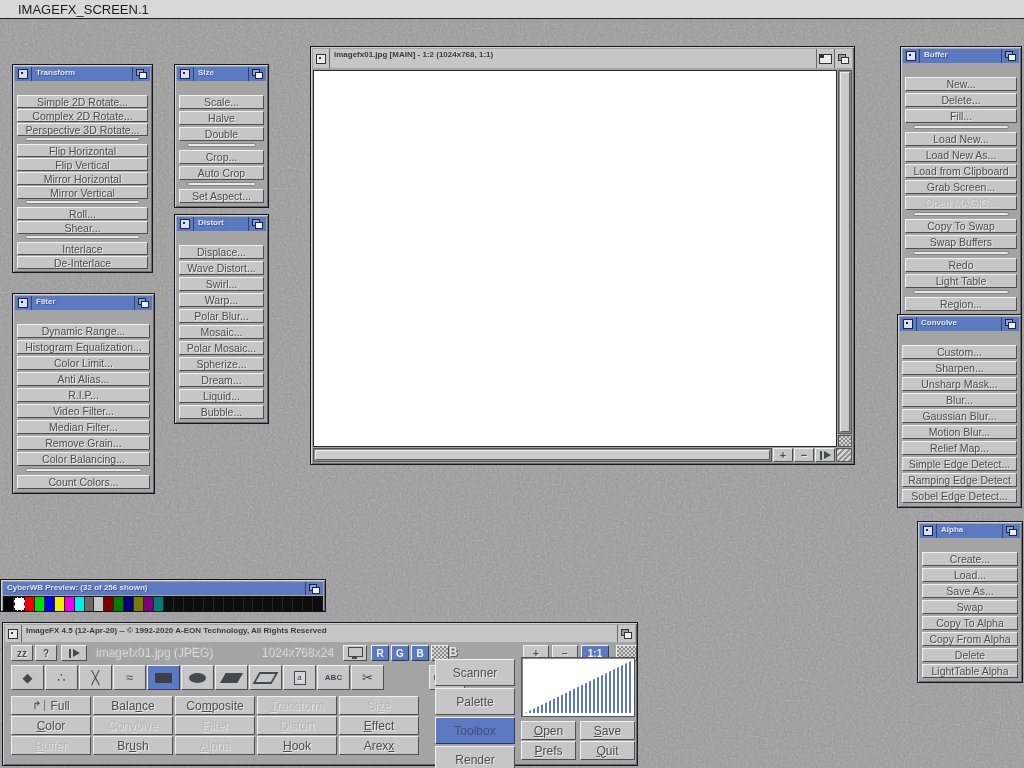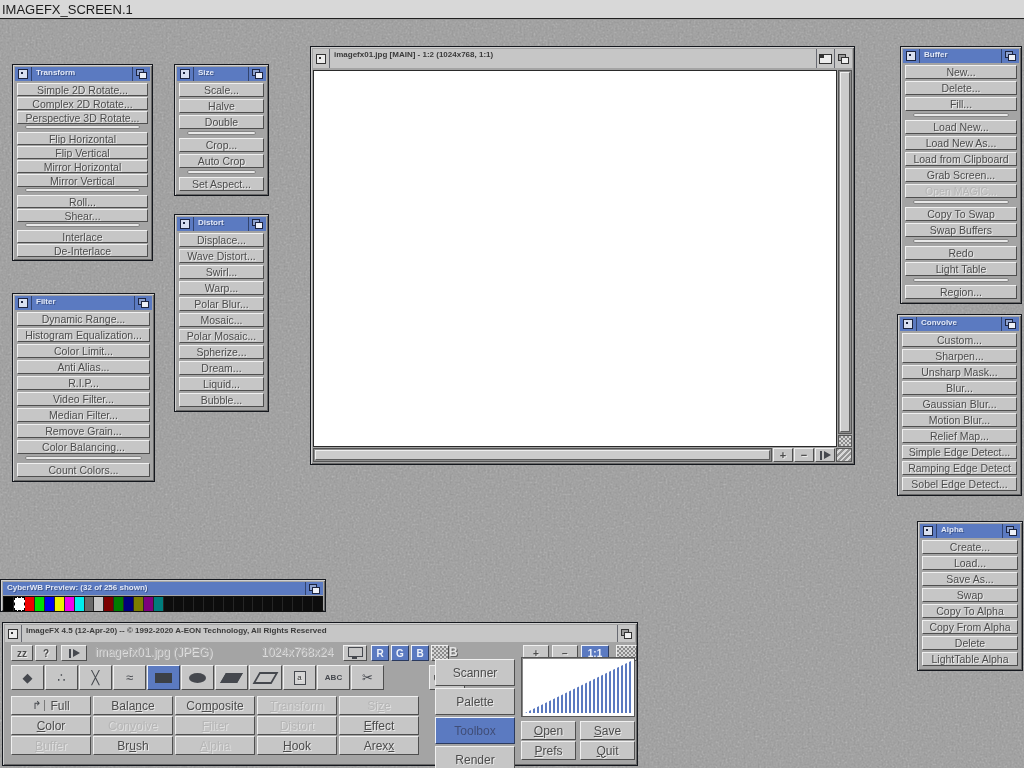--- a/index.html
+++ b/index.html
@@ -2,28 +2,28 @@
 <html><head>
 <meta charset="utf-8">
 <style>
   html,body{margin:0;padding:0;}
   body{width:1024px;height:768px;position:relative;overflow:hidden;
        background:#9b9b9b;font-family:"Liberation Sans",sans-serif;
        -webkit-font-smoothing:none;}
   
   #screen-titlebar{position:absolute;left:0;top:0;width:1024px;height:19px;
     background:#d8d8d8;border-bottom:1px solid #202020;color:#1c1c1c;
-    font-size:13px;line-height:19px;padding-left:2px;box-sizing:border-box;z-index:0;}
+    font-size:13px;line-height:19px;padding-left:18px;box-sizing:border-box;z-index:0;}
   #noise-wrap{position:absolute;left:0;top:20px;width:1024px;height:748px;z-index:0;}
   
   .win{position:absolute;background:#a4a4a4;border:1px solid #14171d;
        box-shadow:inset 1px 1px 0 #d0d0d0, inset -1px -1px 0 #686868;
        padding:2px;box-sizing:border-box;z-index:2;}
   .tbar{height:14px;display:flex;align-items:stretch;background:#5b7ac1;
-        color:#e2e8f6;font-size:10px;margin-bottom:2px;text-shadow:1px 1px 0 rgba(10,18,40,.35);}
+        color:#e2e8f6;font-size:10px;margin-bottom:14px;text-shadow:1px 1px 0 rgba(10,18,40,.35);}
   .tbar .ttext{flex:1;padding:1px 4px 0 4px;white-space:nowrap;overflow:hidden;}
   .tbar.gray{background:#c6c6c6;color:#3a3a3a;text-shadow:none;}
   .tbar.big{height:19px;font-size:12px;}
   .tbar.med{height:17px;font-size:12px;}
   .tbar.small{height:13px;font-size:10px;margin-bottom:1px;}
   
   .gclose{width:16px;border-right:1px solid rgba(10,14,30,.5);display:flex;align-items:center;justify-content:center;}
   .gclose i{display:block;width:8px;height:8px;background:#d9e0f0;border:1px solid #1d2540;position:relative;}
   .gclose i::after{content:"";position:absolute;left:2px;top:2px;width:2px;height:2px;background:#1d2540;}
   .gray .gclose i{background:#ececec;border-color:#333;}

